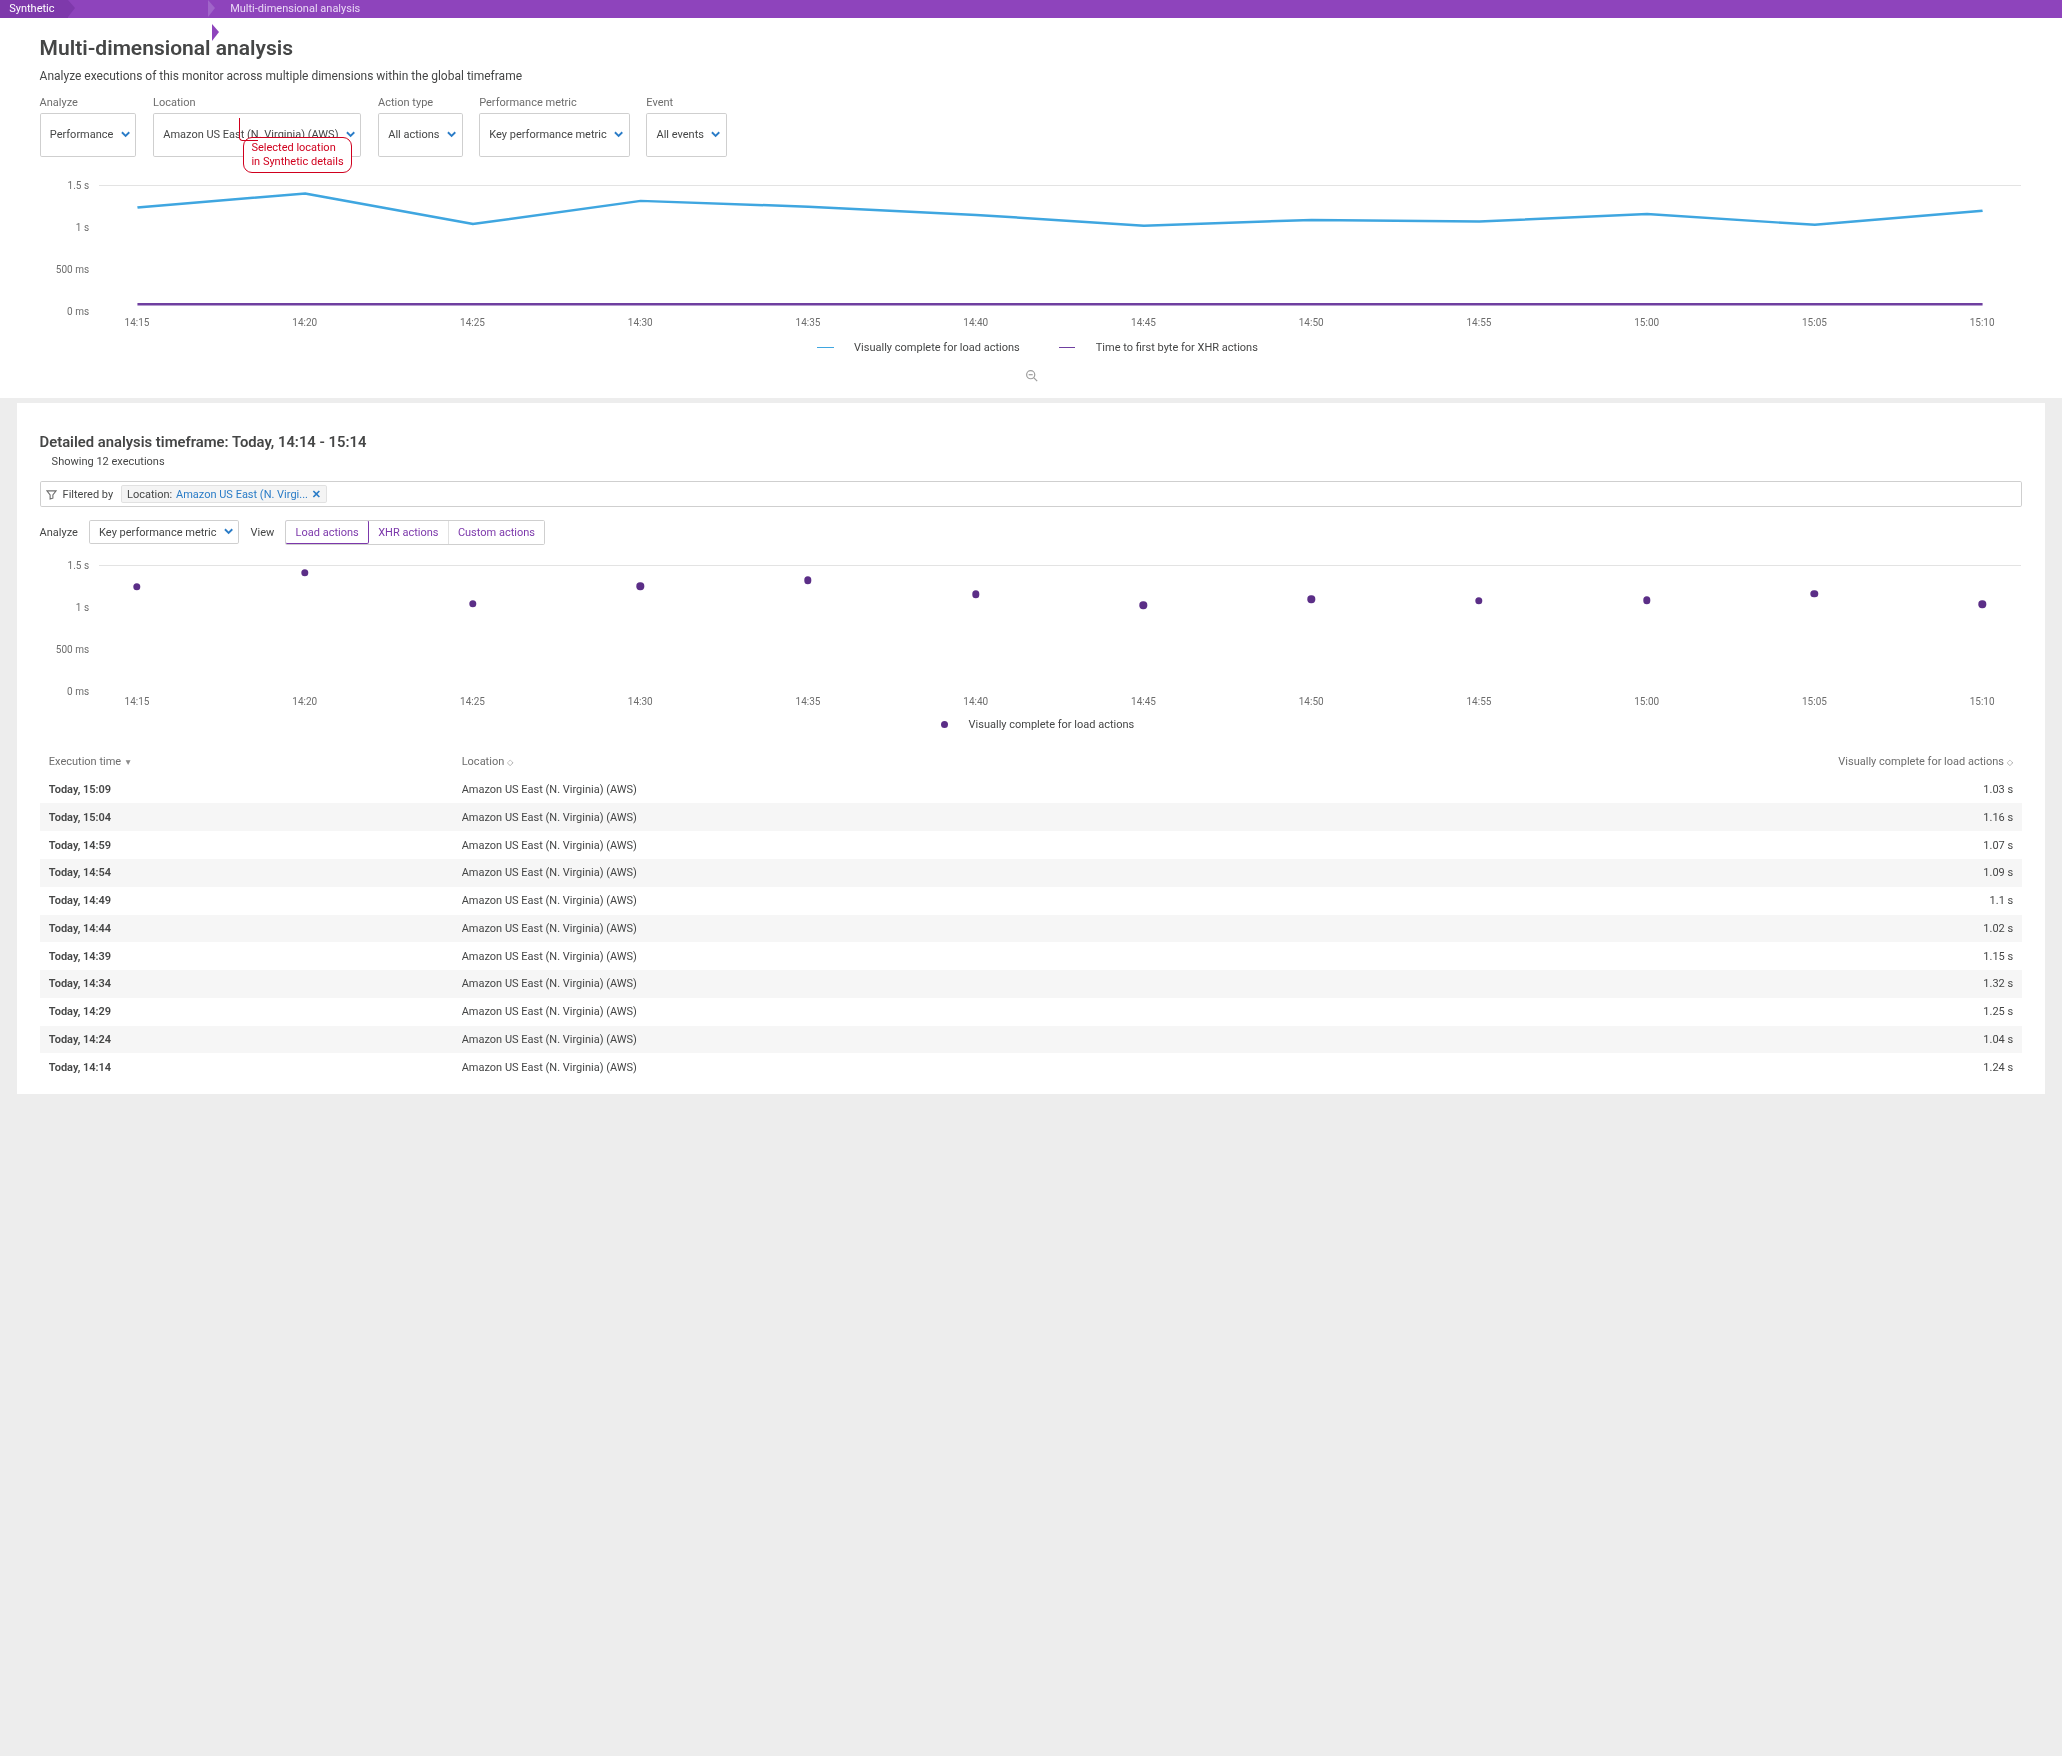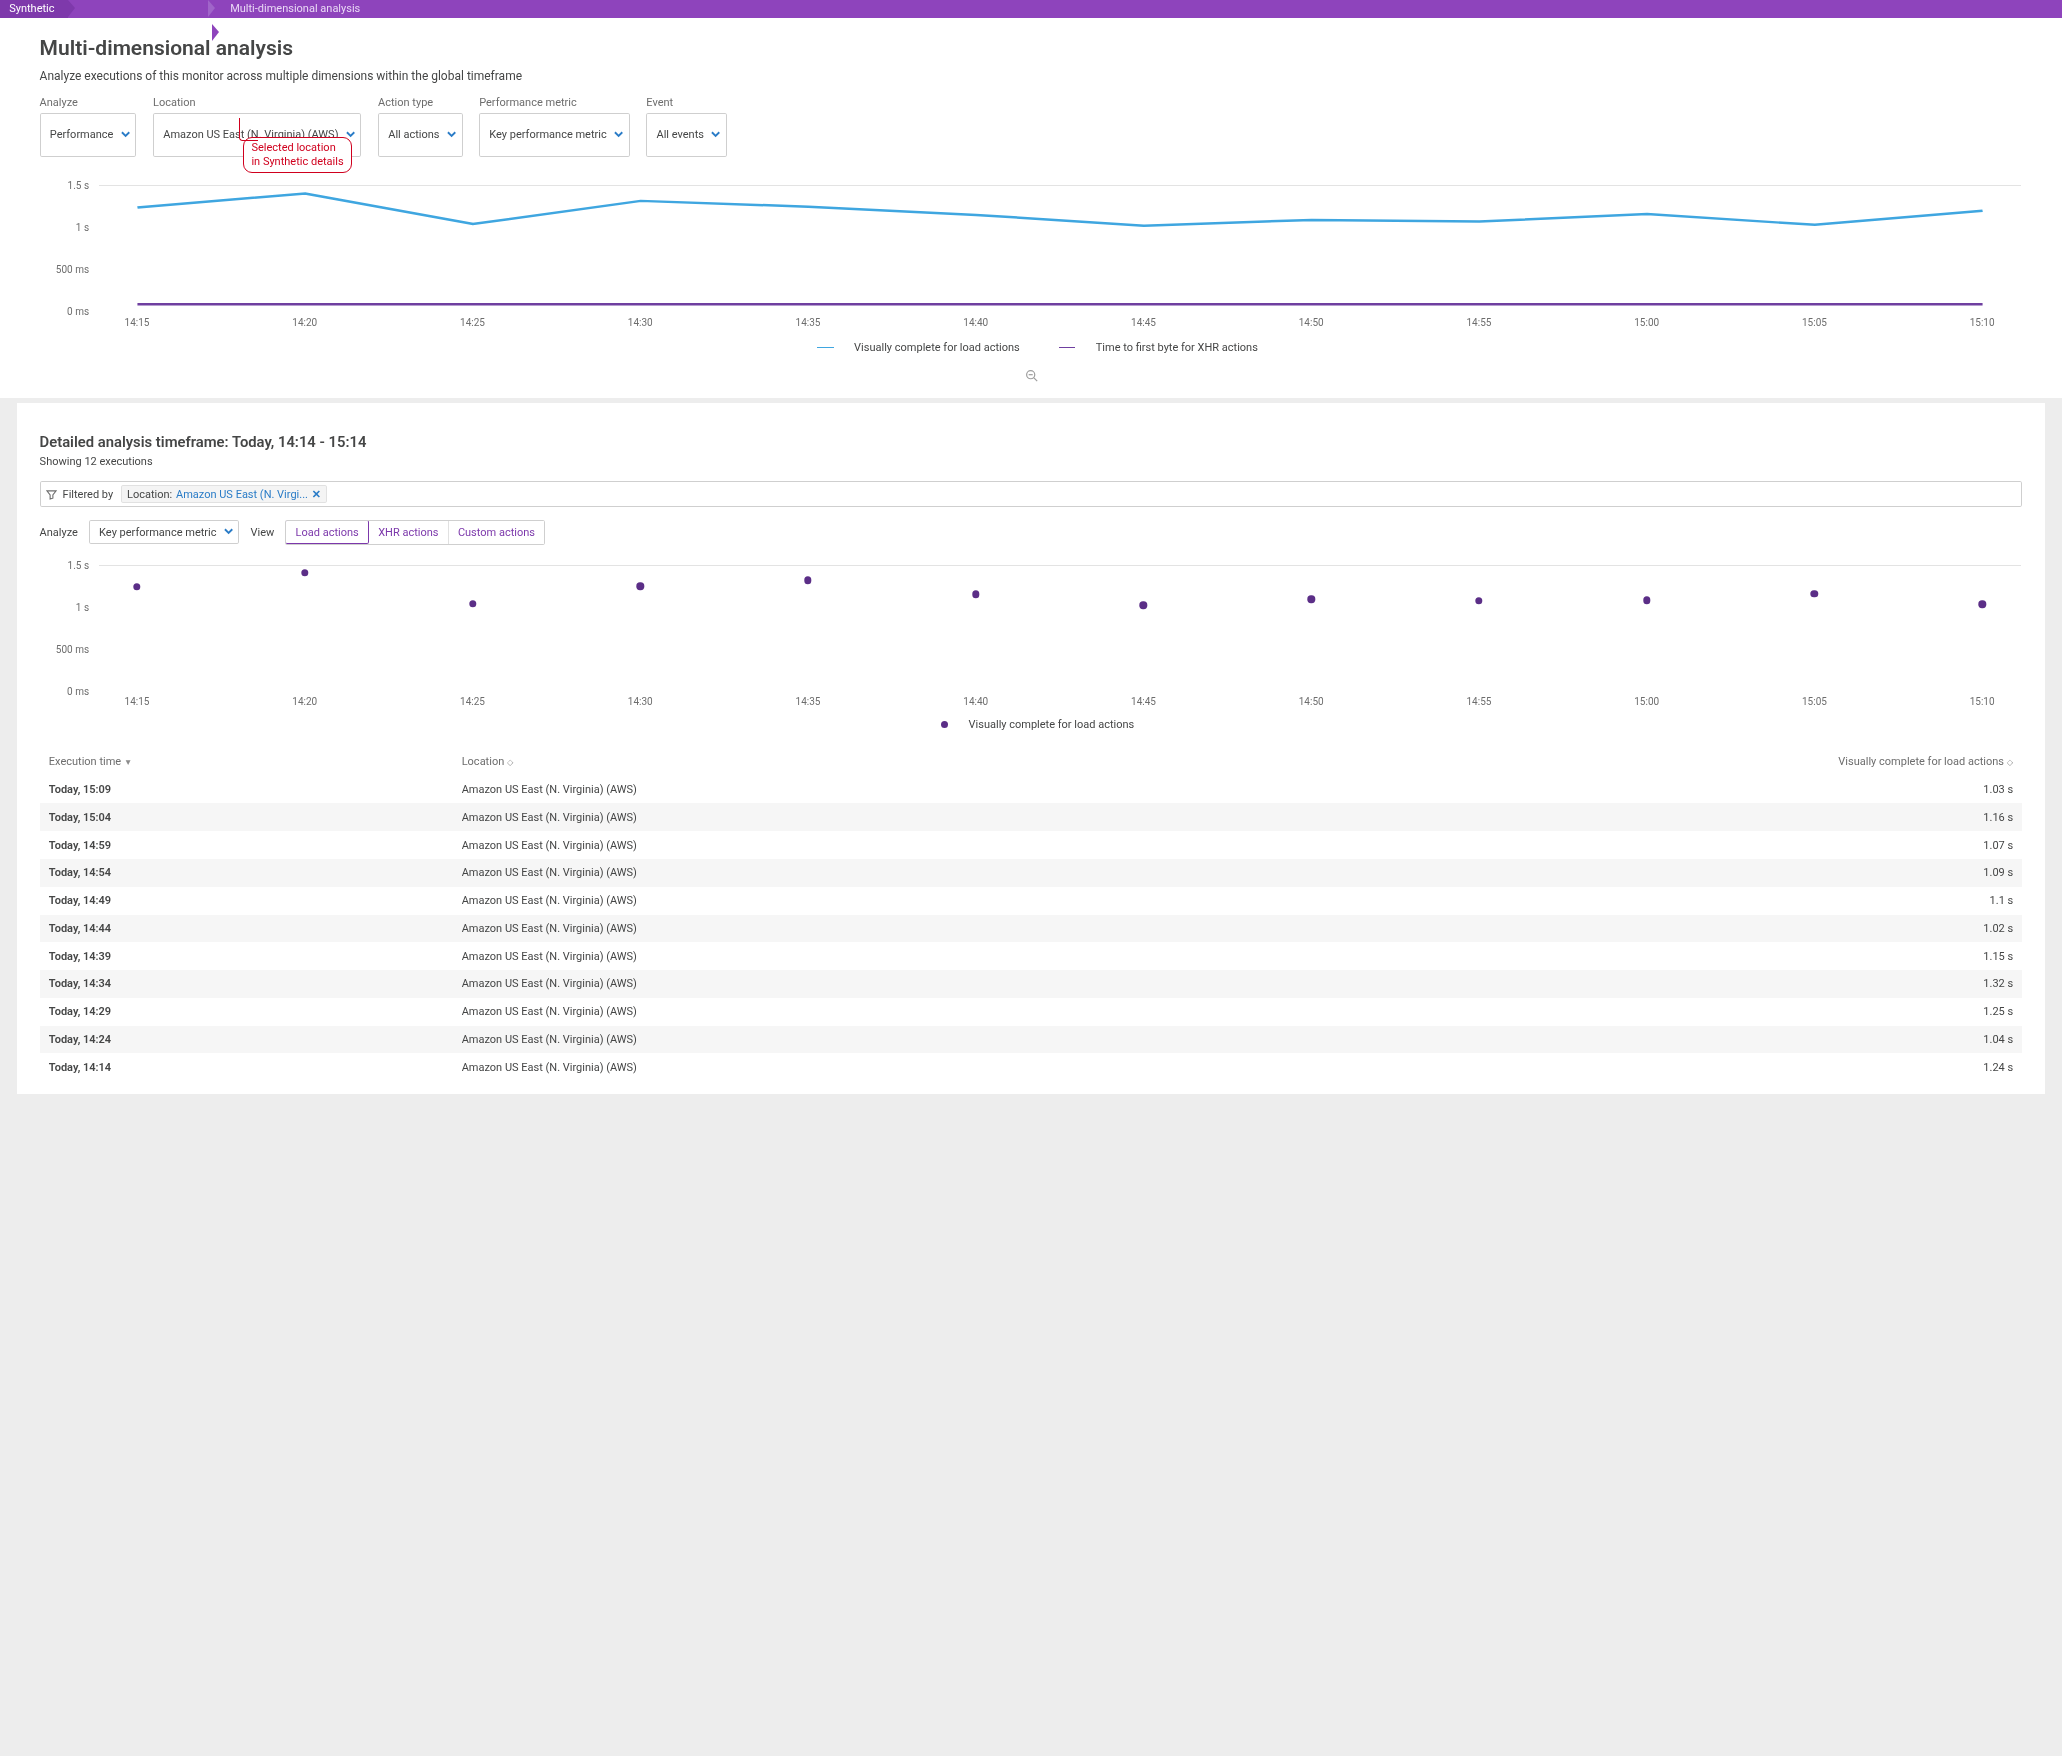--- a/index.html
+++ b/index.html
@@ -67,21 +67,21 @@
   .legend span{ display:inline-flex; align-items:center; gap:7.4px; margin:0 13px;}
   .legend .sw { width:16.6px; height:0; border-top:1.8px solid; display:inline-block;}
   .legend .dot{ width:7.4px;height:7.4px;border-radius:50%;display:inline-block;}
 
   .zoom { text-align:center; color:#9e9e9e; padding:5.5px 0 9.2px 0;}
   .zoom svg{width:13px;height:13px;stroke:#9e9e9e;fill:none;stroke-width:1.5;}
 
   
   .detailed { background:#fff; padding:30px 23px 13px 23px; margin-top:3.7px;}
   h2 { font-size:14.8px; font-weight:600; color:#454646;}
-  .showing { font-size:11px; color:#454646; margin-top:3.7px;}
+  .showing { font-size:11px; color:#454646; margin-top:3.7px;margin-left:12px;}
   .filterbar {
     margin-top:13px; border:0.9px solid #cfcfcf; border-radius:1.8px; padding:0;
     display:flex; align-items:center; height:26px; font-size:11px;
   }
   .filterbar .icon{ width:22px; display:flex; justify-content:center; color:#6d6d6d;}
   .filterbar .lbl{ color:#454646; padding-right:7.4px;}
   .chip {
     background:#f4f4f4; border:0.9px solid #e1e1e1; border-radius:1.8px; display:inline-flex; align-items:center;
     gap:0; height:18.5px; padding:0 1.8px 0 5.5px; font-size:11px;
   }

